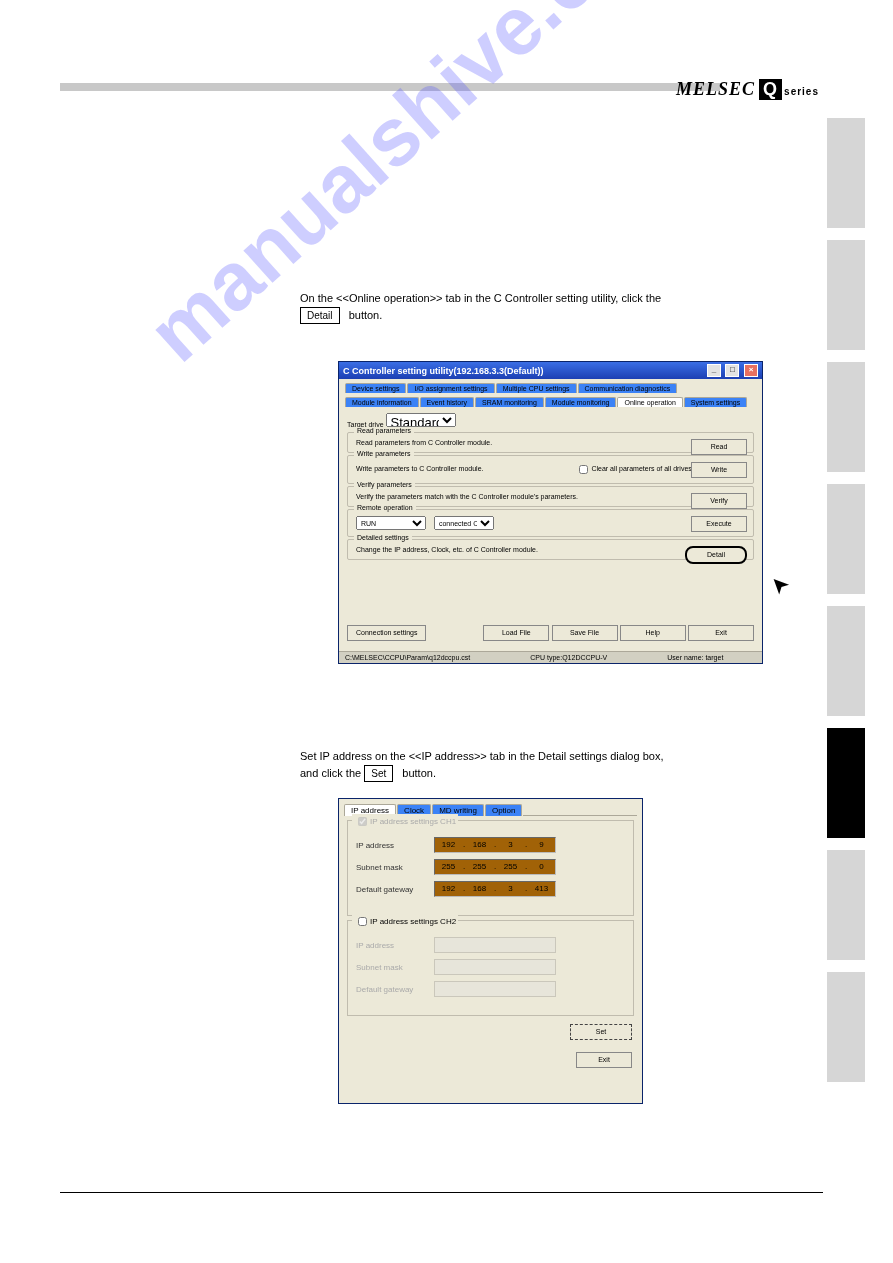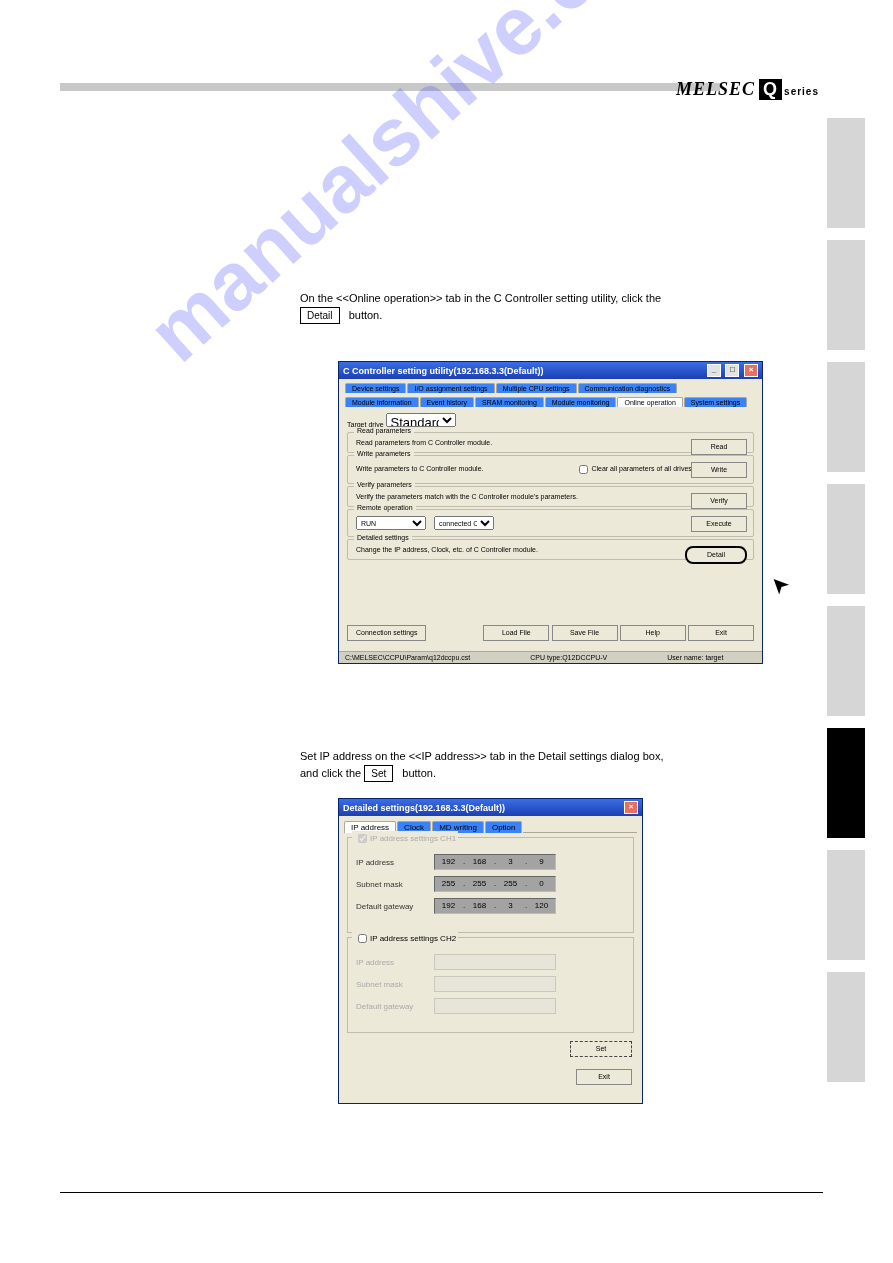--- a/index.html
+++ b/index.html
@@ -42,21 +42,21 @@
   .arrow{position:absolute;left:770px;top:572px;font-size:22px;transform:rotate(225deg)}
   
   .win2{left:338px;top:798px;width:303px;height:304px}
   .tabs2{margin:5px 5px 0 5px;font-size:8px}
   .tabs2 .tab{font-size:8px;padding:1px 6px}
   .ipgrp{margin:4px 8px;border:1px solid #c0bcae;padding:10px 25px 12px 8px;position:relative;font-size:8px}
   .ipgrp .hdr{position:absolute;top:-7px;left:4px;background:#ece9d8;padding:0 2px}
   .iprow{display:flex;align-items:center;margin:6px 0}
   .iprow .lab{width:78px;color:#333}
   .iprow.dis .lab{color:#aaa}
-  .ipfield{display:flex;border:1px inset #bbb;background:#a3a3a3;height:14px;width:120px}
+  .ipfield{display:flex;border:1px inset #bbb;background:#a16207;height:14px;width:120px}
   .ipfield.dis{background:#e7e5da;border:1px solid #cac7bb}
   .ipfield span{flex:1;text-align:center;font-size:8px;line-height:14px}
   .ipfield .dot{flex:0 0 4px;text-align:center;line-height:14px}
   .setbtns{text-align:right;margin:8px 10px 0 0}
   .setbtns .btn{min-width:44px;border:1px solid #444}
   .setbtns .set{border:1px dashed #444}
   .exitrow{text-align:right;margin:12px 10px 0 0}
   .pagefoot{position:absolute;left:60px;bottom:70px;right:70px;border-top:1px solid #000}
 </style>
 </head>
@@ -158,26 +158,20 @@
   </div>
   <div class="statusbar">
     <span>C:\MELSEC\CCPU\Param\q12dccpu.cst</span>
     <span>CPU type:Q12DCCPU-V</span>
     <span>User name: target</span>
   </div>
 </div>
 <div class="arrow">➤</div>
 
 <div class="win win2">
-  <div class="titlebar">
-    <span>Detailed settings(192.168.3.3(Default))</span>
-    <span class="icons">
-      <span class="close">×</span>
-    </span>
-  </div>
   <div class="tabsrow tabs2">
     <div class="tab active">IP address</div>
     <div class="tab">Clock</div>
     <div class="tab">MD writing</div>
     <div class="tab">Option</div>
     <div class="tabsep"></div>
   </div>
 
   <div class="ipgrp">
     <span class="hdr"><input type="checkbox" class="chk" checked="" disabled="" style=""><span style="color:#aaa">IP address settings CH1</span></span>
@@ -207,21 +201,21 @@
     </div>
     <div class="iprow">
       <span class="lab">Default gateway</span>
       <span class="ipfield">
           <span>192</span>
           <span class="dot">.</span>
           <span>168</span>
           <span class="dot">.</span>
           <span>3</span>
           <span class="dot">.</span>
-          <span>120</span>
+          <span>413</span>
         </span>
     </div>
   </div>
 
   <div class="ipgrp">
     <span class="hdr"><input type="checkbox" class="chk" style=""><span>IP address settings CH2</span></span>
     <div class="iprow dis">
       <span class="lab">IP address</span>
       <span class="ipfield dis"></span>
     </div>

